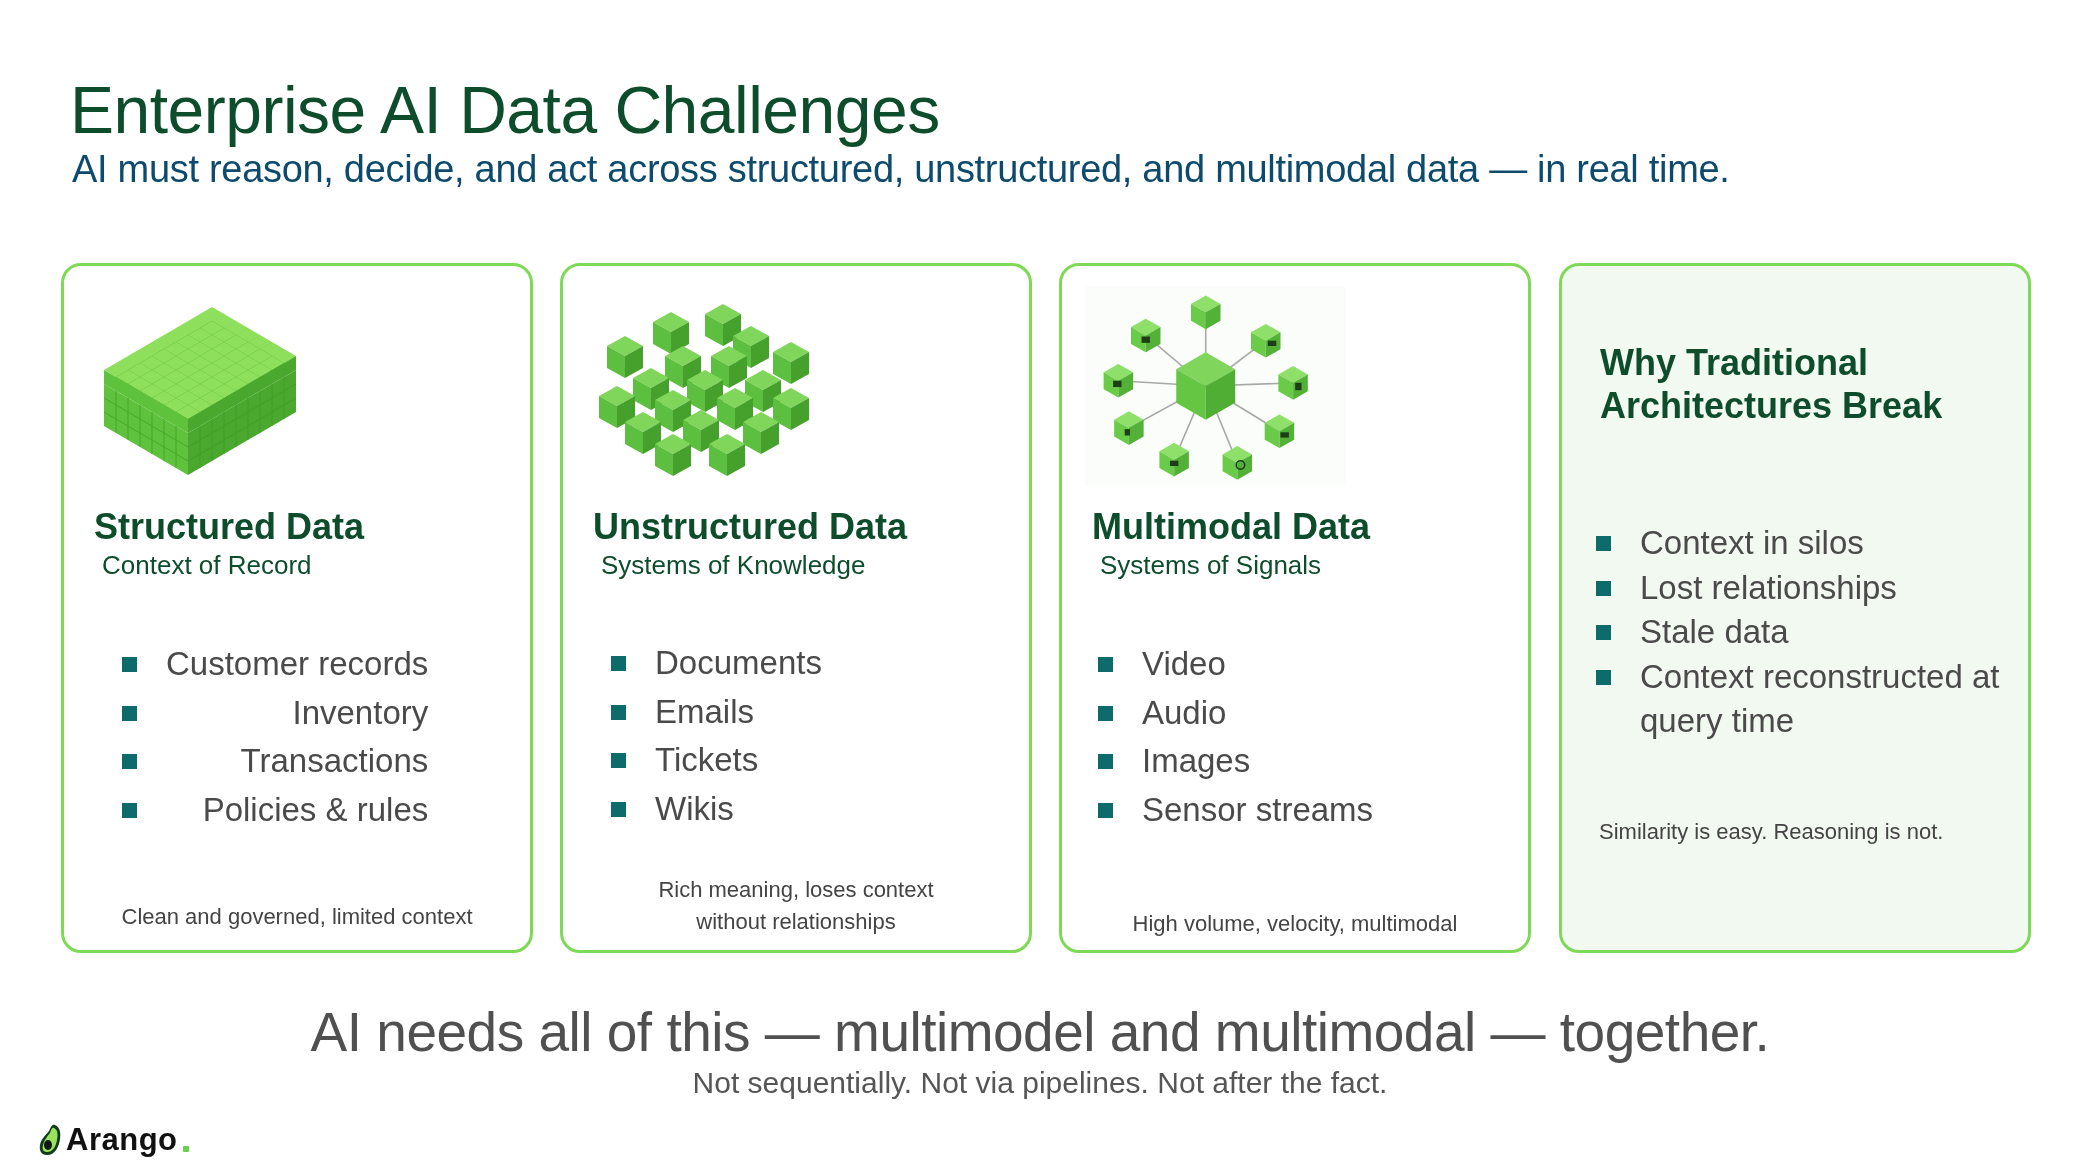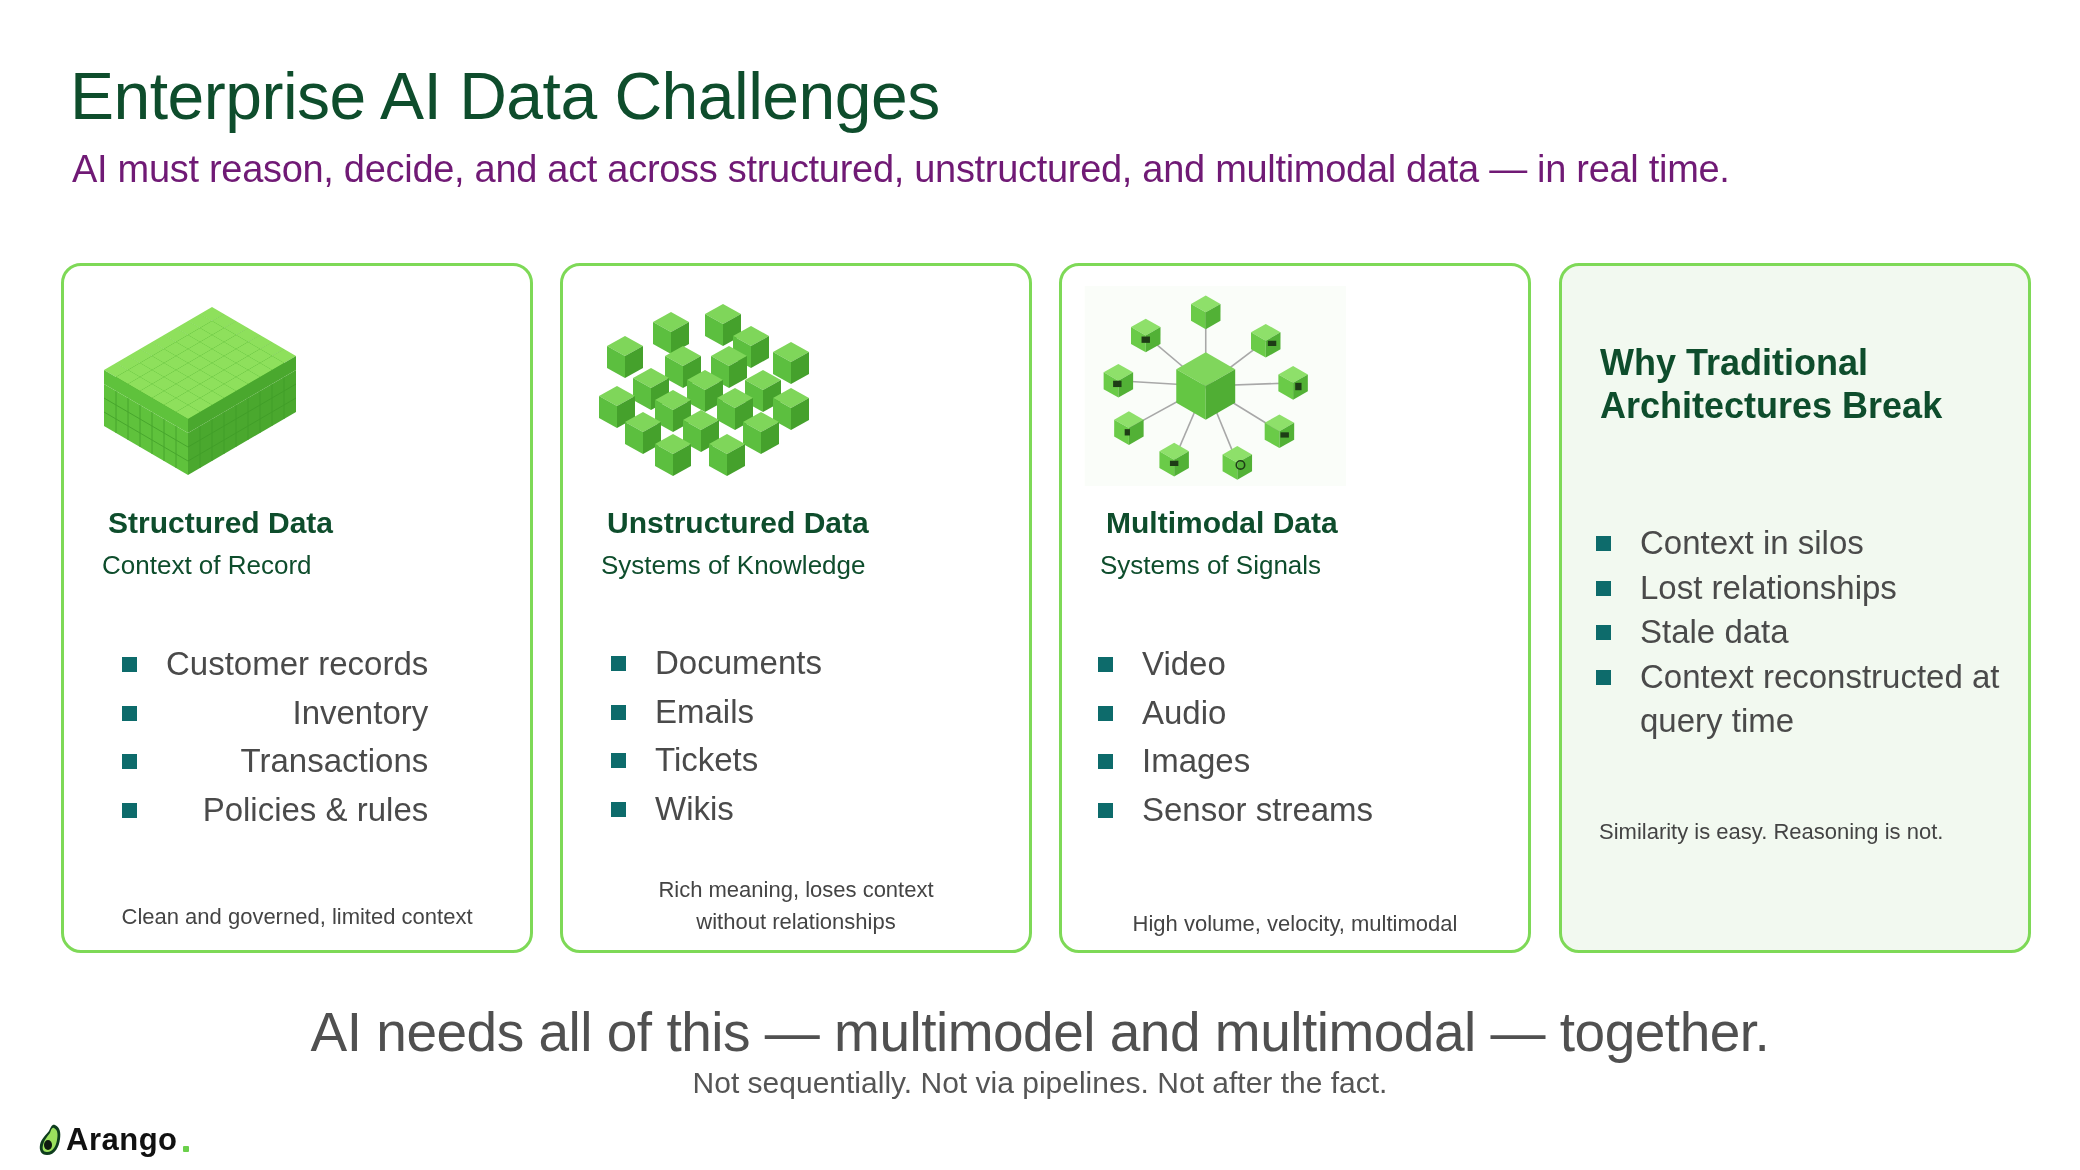--- a/index.html
+++ b/index.html
@@ -1,26 +1,26 @@
 <!DOCTYPE html>
 <html><head>
 <meta charset="utf-8">
 <style>
   html,body{margin:0;padding:0;background:#ffffff;}
   body{width:2080px;height:1170px;position:relative;overflow:hidden;font-family:"Liberation Sans",sans-serif;}
-  .title{position:absolute;left:70px;top:58px;font-size:66px;color:#0e4d2c;letter-spacing:-0.5px;white-space:nowrap;text-align:center;}
-  .subtitle{position:absolute;left:72px;top:148px;font-size:38px;color:#701a75;white-space:nowrap;letter-spacing:-0.3px;}
+  .title{position:absolute;left:70px;top:72px;font-size:66px;color:#0e4d2c;letter-spacing:-0.5px;white-space:nowrap;text-align:center;}
+  .subtitle{position:absolute;left:72px;top:148px;font-size:38px;color:#0c4a6e;white-space:nowrap;letter-spacing:-0.3px;}
   .card{position:absolute;top:263px;height:690px;border:3px solid #7ed957;border-radius:20px;box-sizing:border-box;background:#fff;}
   .card.tinted{background:#f2f9f0;}
   .c1{left:61px;width:472px;}
   .c2{left:560px;width:472px;}
   .c3{left:1059px;width:472px;}
   .c4{left:1559px;width:472px;}
   .illus{position:absolute;left:30px;top:28px;width:240px;height:190px;}
-  .card-title{position:absolute;left:44px;top:240px;font-size:30px;font-weight:bold;color:#0e4d2c;white-space:nowrap;}
+  .card-title{position:absolute;left:30px;top:240px;font-size:36px;font-weight:bold;color:#0e4d2c;white-space:nowrap;}
   .card-sub{position:absolute;left:38px;top:284px;font-size:26px;color:#0e4d2c;white-space:nowrap;}
   ul.bullets{position:absolute;list-style:none;margin:0;padding:0;}
   ul.bullets li{position:relative;padding-left:44px;font-size:33px;color:#4a4a4a;line-height:48.5px;white-space:nowrap;}
   ul.bullets li .sq{position:absolute;left:0;top:17px;width:15px;height:15px;background:#0d6b6b;}
   .c1 ul.bullets{left:58px;top:374px;text-align:right;}
   .c2 ul.bullets{left:48px;top:373px;}
   .c3 ul.bullets{left:36px;top:374px;}
   .c4 ul.bullets{left:34px;top:255px;}
   .c4 ul.bullets li{line-height:44.5px;white-space:normal;width:380px;}
   .c4 ul.bullets li .sq{top:15px;}

